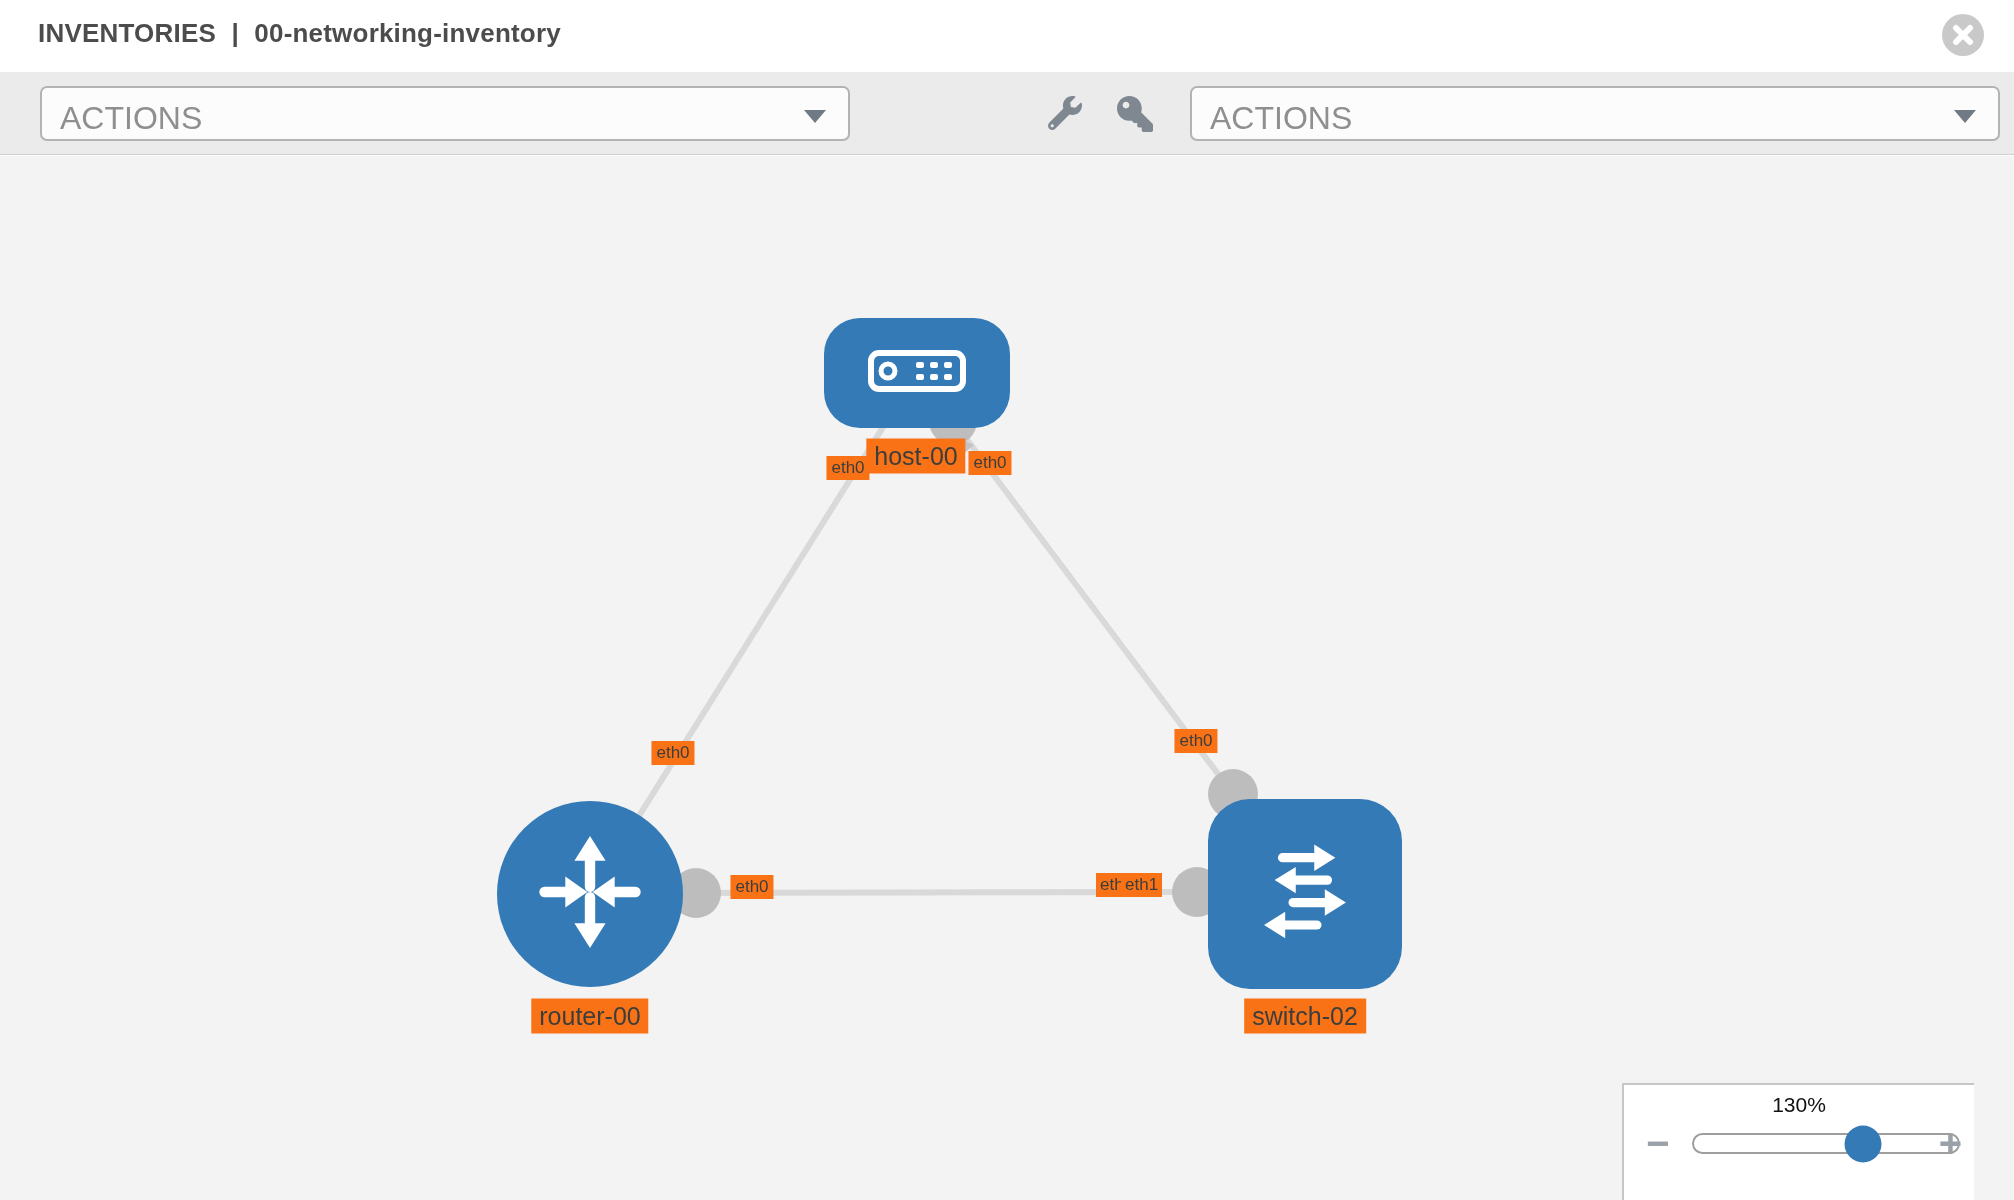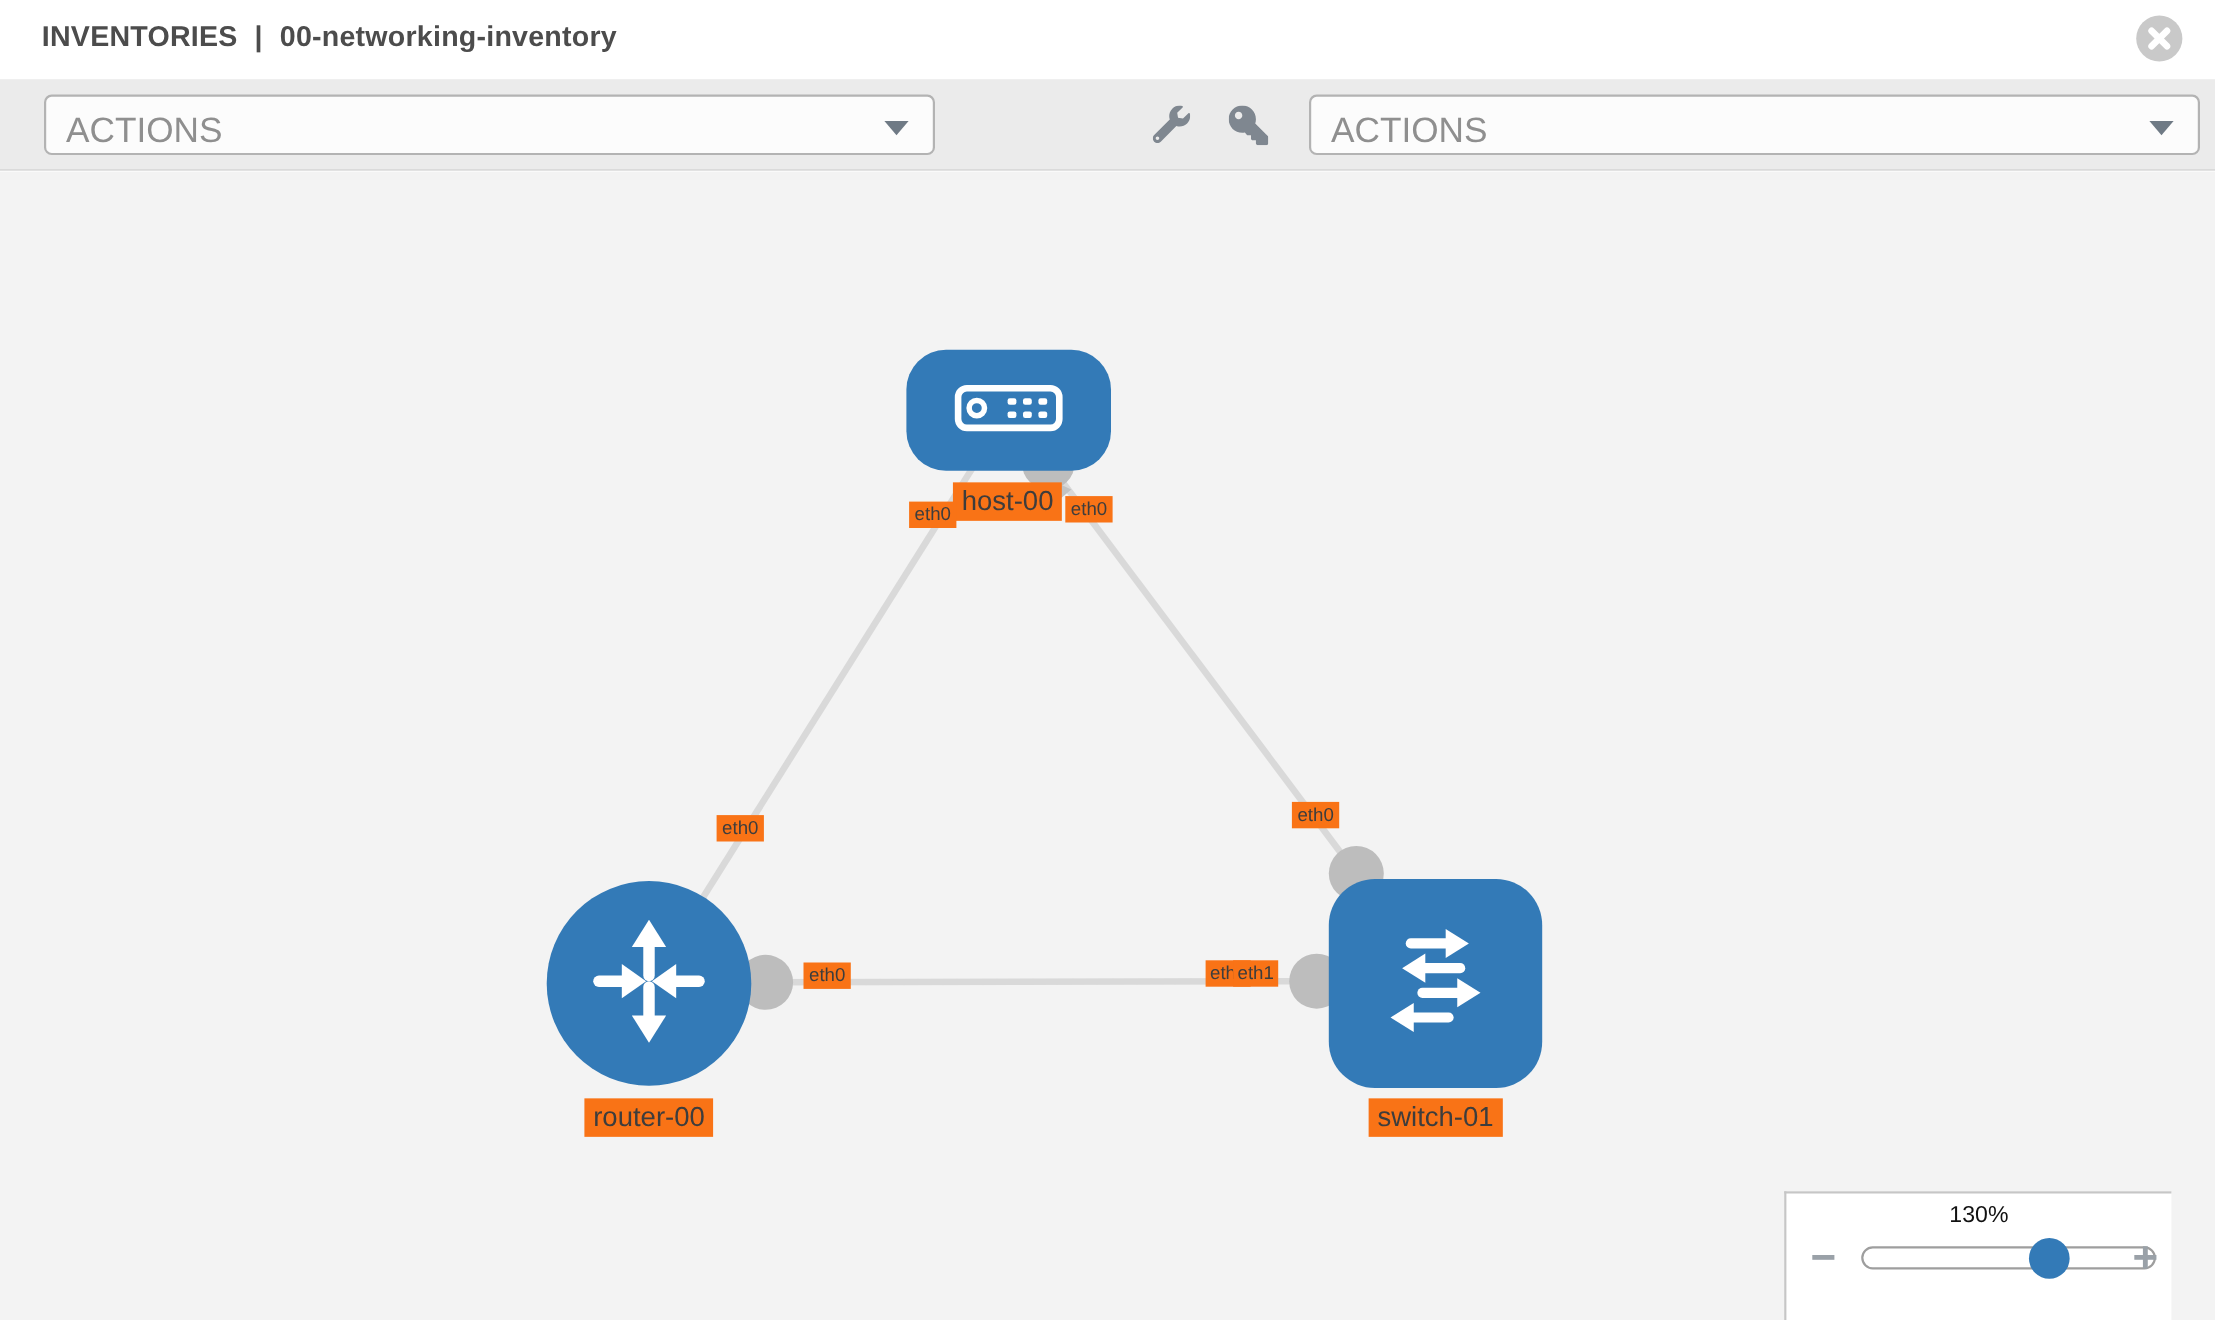--- a/index.html
+++ b/index.html
@@ -170,21 +170,21 @@
         <polygon points="73,24 57,14 57,34" fill="#fff"></polygon>
         <polygon points="27,41 43,31 43,51" fill="#fff"></polygon>
         <polygon points="81,58 65,48 65,68" fill="#fff"></polygon>
         <polygon points="19,75 35,65 35,85" fill="#fff"></polygon>
       </svg>
     </span>
   </div>
 
   <div class="glabel node-label" style="left:916px; top:300px;">host-00</div>
   <div class="glabel node-label" style="left:590px; top:860px;">router-00</div>
-  <div class="glabel node-label" style="left:1305px; top:860px;">switch-01</div>
+  <div class="glabel node-label" style="left:1305px; top:860px;">switch-02</div>
 
   <div class="glabel eth-label" style="left:848px; top:312px;">eth0</div>
   <div class="glabel eth-label" style="left:990px; top:307px;">eth0</div>
   <div class="glabel eth-label" style="left:673px; top:597px;">eth0</div>
   <div class="glabel eth-label" style="left:752px; top:731px;">eth0</div>
   <div class="glabel eth-label" style="left:1196px; top:585px;">eth0</div>
 
   <div class="glabel eth-label-abs" style="left:1096px; top:717px;">eth0</div>
   <div class="glabel eth-label-abs" style="left:1121px; top:717px;">eth1</div>
 </div>

